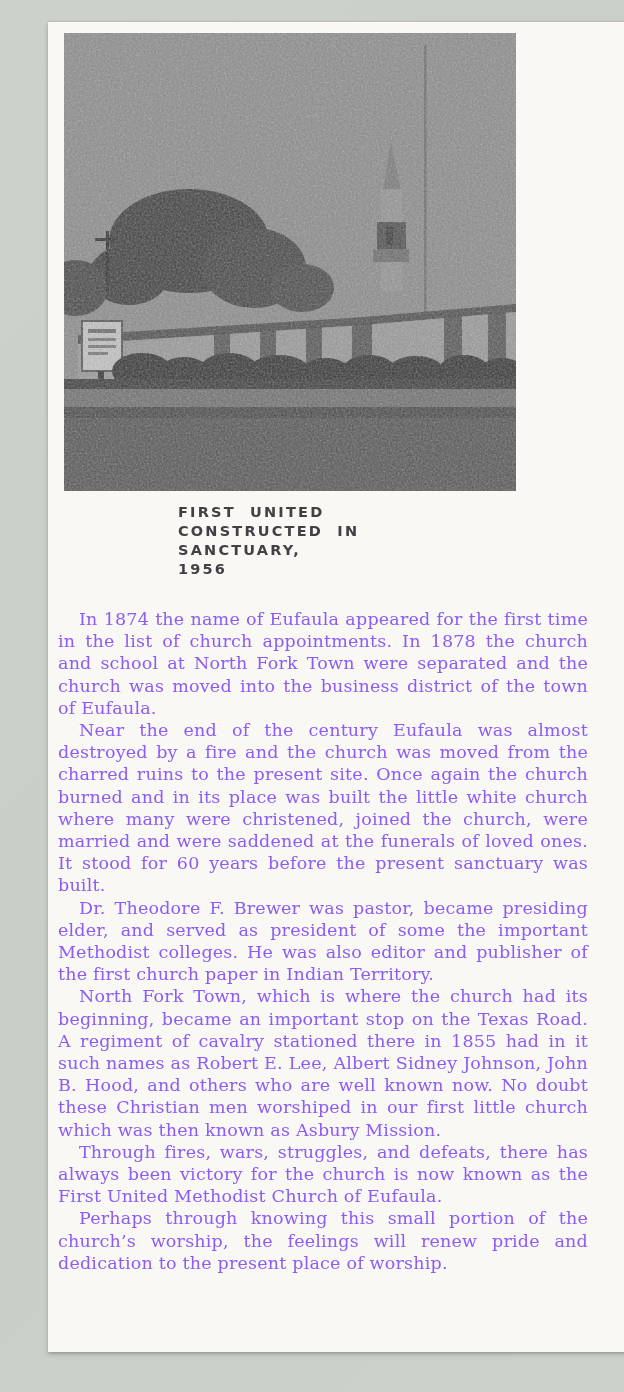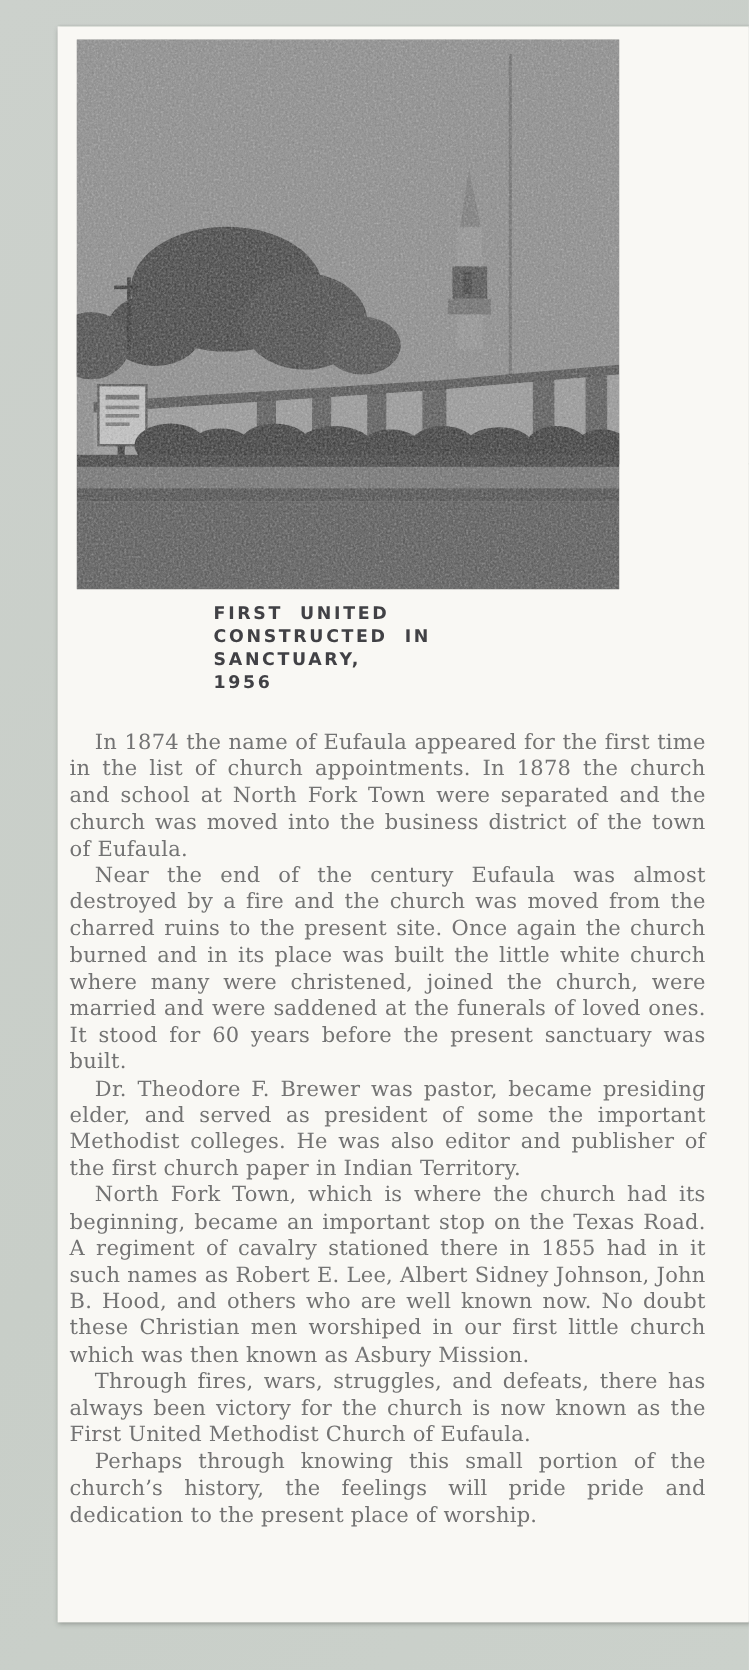--- a/index.html
+++ b/index.html
@@ -38,21 +38,21 @@
     letter-spacing: 2.2px;
     word-spacing: 7px;
     color: #414145;
   }
   .article {
     position: absolute;
     left: 10px; top: 586px;
     width: 530px;
     font-size: 17.5px;
     line-height: 22.2px;
-    color: #737373;
+    color: #8b5cf6;
     text-align: justify;
     letter-spacing: 0.2px;
   }
   .article p { margin: 0; text-indent: 21px; }
   .scratch {
     position: absolute;
     left: 560px; top: 380px;
     width: 90px; height: 60px;
     border-top: 1px solid rgba(130,140,130,0.55);
     border-radius: 50%;
@@ -152,16 +152,16 @@
       <div>SANCTUARY,</div>
       <div>1956</div>
     </div>
 
   <div class="article">
       <p>In 1874 the name of Eufaula appeared for the first time in the list of church appointments. In 1878 the church and school at North Fork Town were separated and the church was moved into the business district of the town of Eufaula.</p>
       <p>Near the end of the century Eufaula was almost destroyed by a fire and the church was moved from the charred ruins to the present site. Once again the church burned and in its place was built the little white church where many were christened, joined the church, were married and were saddened at the funerals of loved ones. It stood for 60 years before the present sanctuary was built.</p>
       <p>Dr. Theodore F. Brewer was pastor, became presiding elder, and served as president of some the important Methodist colleges. He was also editor and publisher of the first church paper in Indian Territory.</p>
       <p>North Fork Town, which is where the church had its beginning, became an important stop on the Texas Road. A regiment of cavalry stationed there in 1855 had in it such names as Robert E. Lee, Albert Sidney Johnson, John B. Hood, and others who are well known now. No doubt these Christian men worshiped in our first little church which was then known as Asbury Mission.</p>
       <p>Through fires, wars, struggles, and defeats, there has always been victory for the church is now known as the First United Methodist Church of Eufaula.</p>
-      <p>Perhaps through knowing this small portion of the church’s history, the feelings will pride pride and dedication to the present place of worship.</p>
+      <p>Perhaps through knowing this small portion of the church’s worship, the feelings will renew pride and dedication to the present place of worship.</p>
     </div>
 
 </div>
 
 </body></html>

